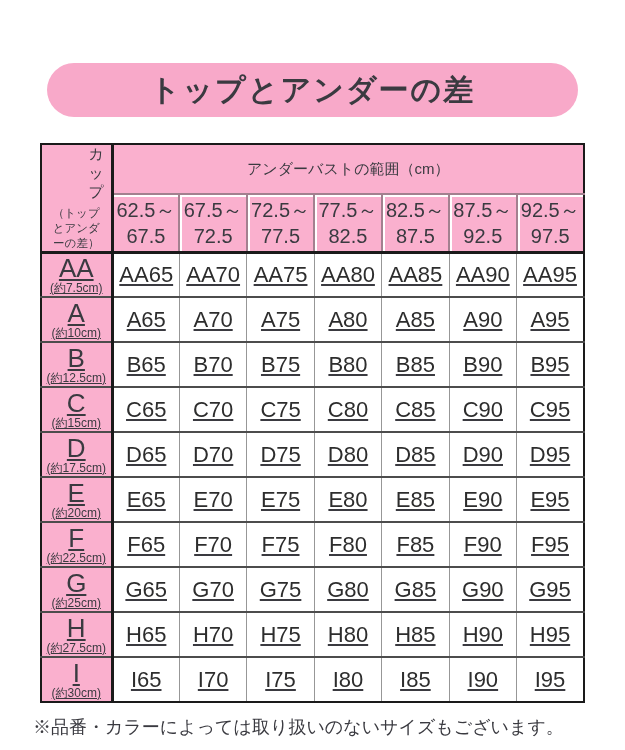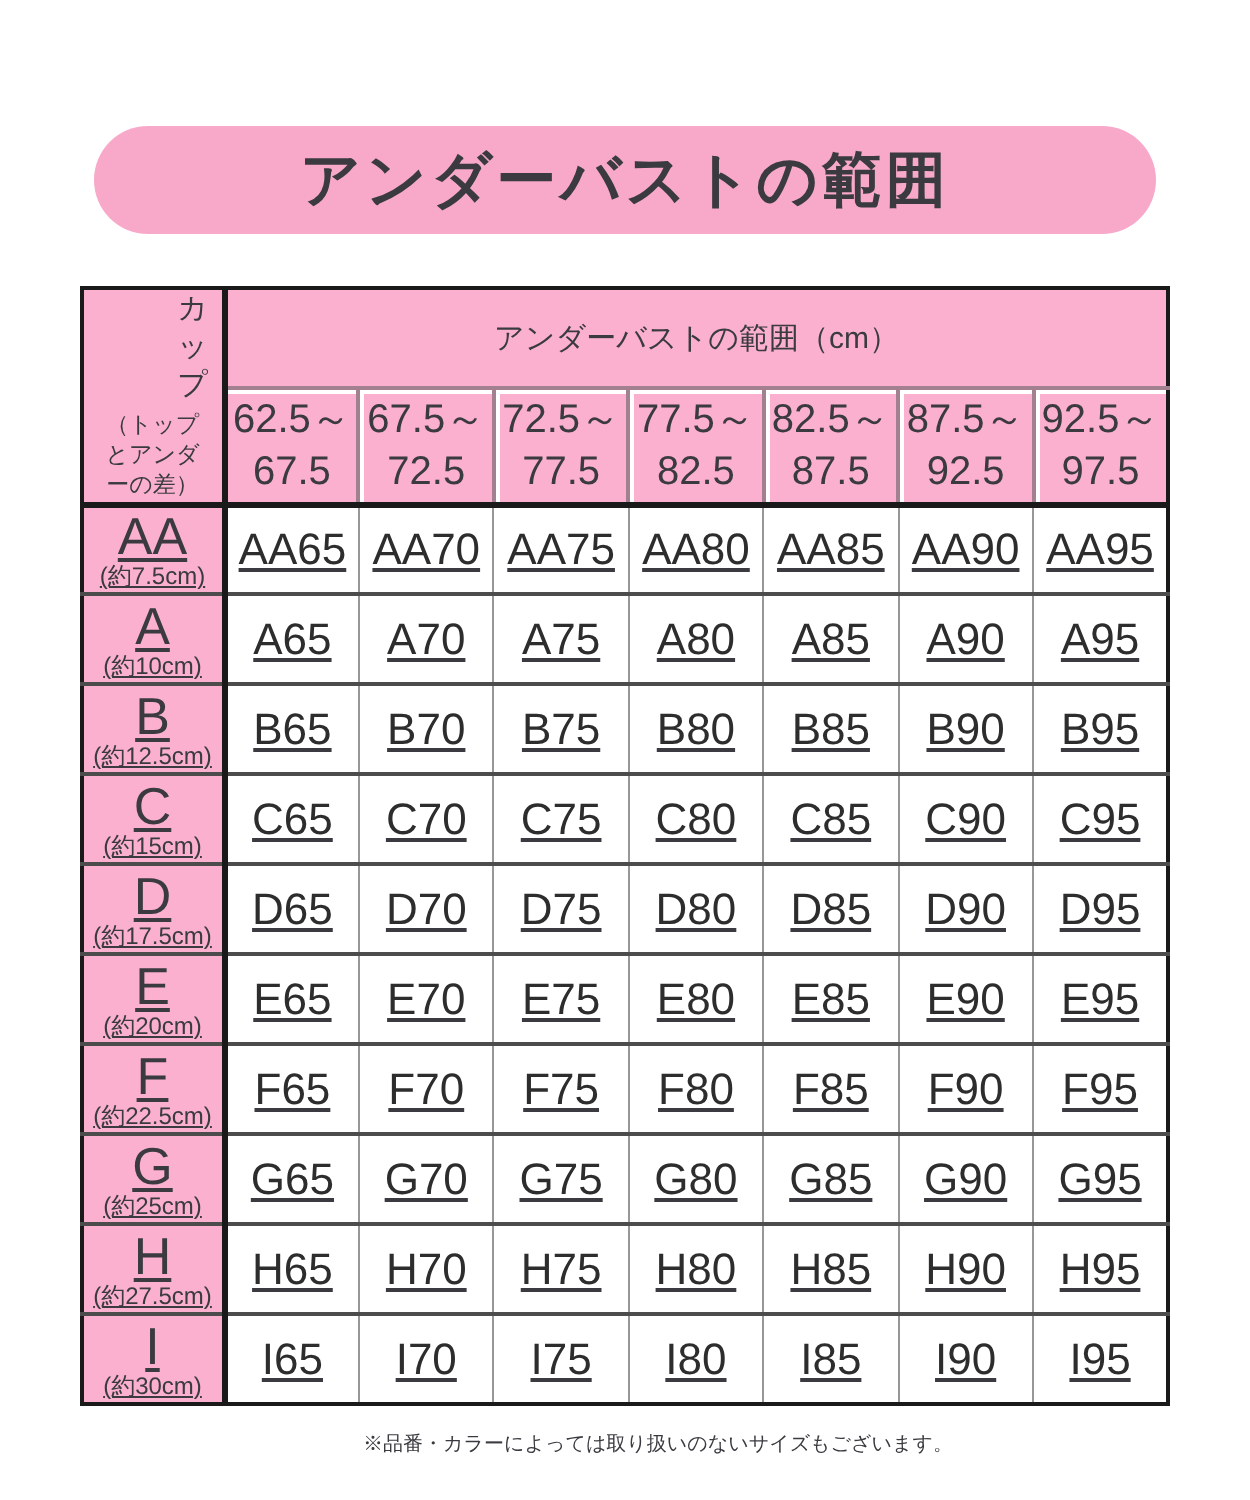--- a/index.html
+++ b/index.html
@@ -62,28 +62,28 @@
   }
   .cup-letter{font-size:26px;line-height:1.05;color:var(--text-dark);}
   .cup-diff{font-size:12px;line-height:1.1;color:var(--text-dark);}
   td.size{
     background:#ffffff;font-size:22px;color:var(--cell-text);
     border-left:1px solid var(--grid-gray);
   }
   td.size.first{border-left:none;}
   tbody tr + tr th, tbody tr + tr td{border-top:2px solid var(--row-line);}
   .footnote{
-    margin:12px 0 0 33px;font-size:10px;color:var(--text-dark);text-align:center;
+    margin:12px 0 0 33px;font-size:18px;color:var(--text-dark);
   }
 </style>
 </head>
 <body>
 
 <div class="page">
-  <div class="title-pill">アンダーバストの範囲</div>
+  <div class="title-pill">トップとアンダーの差</div>
 
   <table>
     <colgroup>
       <col style="width:71px">
       <col>
         <col>
         <col>
         <col>
         <col>
         <col>

